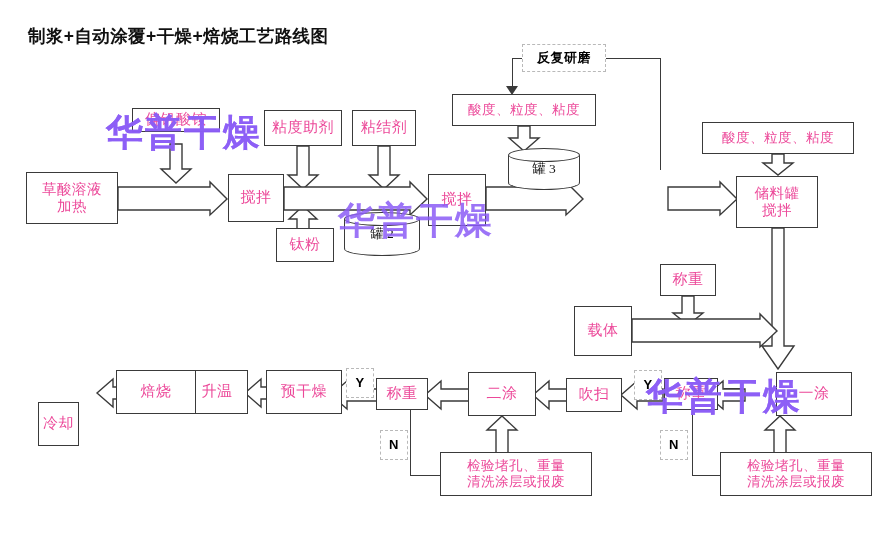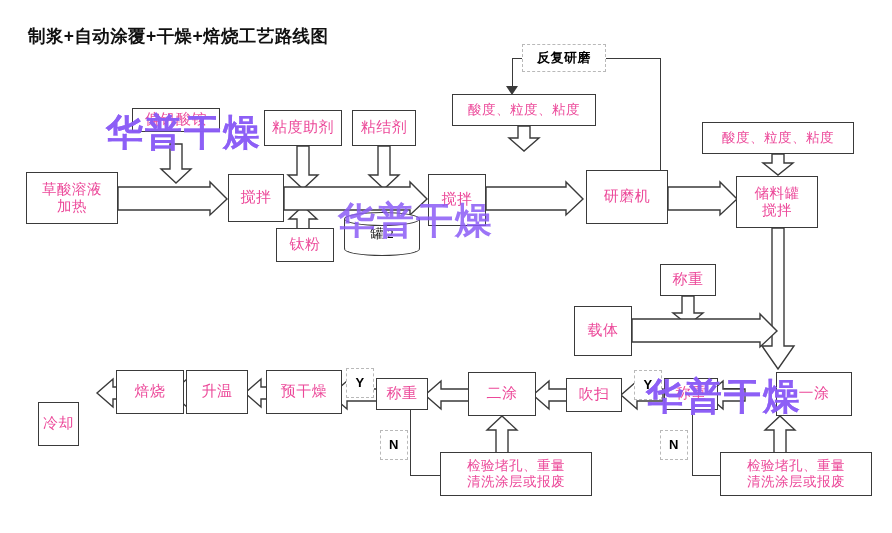--- a/index.html
+++ b/index.html
@@ -92,20 +92,26 @@
 
   <div class="ln lnh" style="left:606px;top:58px;width:55px;"></div>
   <div class="ln lnv" style="left:660px;top:58px;height:112px;"></div>
 
   <div class="barrow" style="left:508px;top:126px;">
     <svg width="32" height="26" viewBox="0 0 32 26">
       <path d="M10,0 L22,0 L22,12 L31,12 L16,25 L1,12 L10,12 Z"></path>
     </svg>
   </div>
 
+  <div class="cyl" style="left:508px;top:148px;width:72px;height:42px;">
+    <div class="body"></div>
+      <div class="top"></div>
+      <div class="bot"></div>
+    <div class="lbl">罐 3</div>
+  </div>
 
   <div class="box two" style="left:26px;top:172px;width:92px;height:52px;flex-direction:column;">
     <span>草酸溶液</span>
     <span>加热</span>
   </div>
 
 
   <div class="barrow" style="left:118px;top:182px;">
     <svg width="110" height="34" viewBox="0 0 110 34">
       <path d="M0,5 L92,5 L92,0 L109,17 L92,33 L92,28 L0,28 Z"></path>
@@ -161,23 +167,20 @@
   <div class="box" style="left:428px;top:174px;width:58px;height:52px;">
     <span>搅拌</span>
   </div>
 
   <div class="barrow" style="left:486px;top:182px;">
     <svg width="98" height="34" viewBox="0 0 98 34">
       <path d="M0,5 L80,5 L80,0 L97,17 L80,33 L80,28 L0,28 Z"></path>
     </svg>
   </div>
 
-  <div class="box" style="left:586px;top:170px;width:82px;height:54px;">
-    <span>研磨机</span>
-  </div>
 
   <div class="barrow" style="left:668px;top:182px;">
     <svg width="70" height="34" viewBox="0 0 70 34">
       <path d="M0,5 L52,5 L52,0 L69,17 L52,33 L52,28 L0,28 Z"></path>
     </svg>
   </div>
 
   <div class="box small" style="left:702px;top:122px;width:152px;height:32px;">
     <span>酸度、粒度、粘度</span>
   </div>
@@ -320,21 +323,21 @@
 
   <div class="box" style="left:186px;top:370px;width:62px;height:44px;">
     <span>升温</span>
   </div>
   <div class="barrow" style="left:244px;top:378px;">
     <svg width="28" height="30" viewBox="0 0 28 30">
       <path d="M27,9 L17,9 L17,1 L1,15 L17,29 L17,21 L27,21 Z"></path>
     </svg>
   </div>
 
-  <div class="box" style="left:116px;top:370px;width:68px;height:44px;">
+  <div class="box" style="left:116px;top:370px;width:80px;height:44px;">
     <span>焙烧</span>
   </div>
   <div class="barrow" style="left:170px;top:378px;">
     <svg width="24" height="30" viewBox="0 0 24 30">
       <path d="M23,9 L17,9 L17,1 L1,15 L17,29 L17,21 L23,21 Z"></path>
     </svg>
   </div>
 
   <div class="box" style="left:38px;top:370px;width:41px;height:44px;margin-top:32px;">
     <span>冷却</span>

